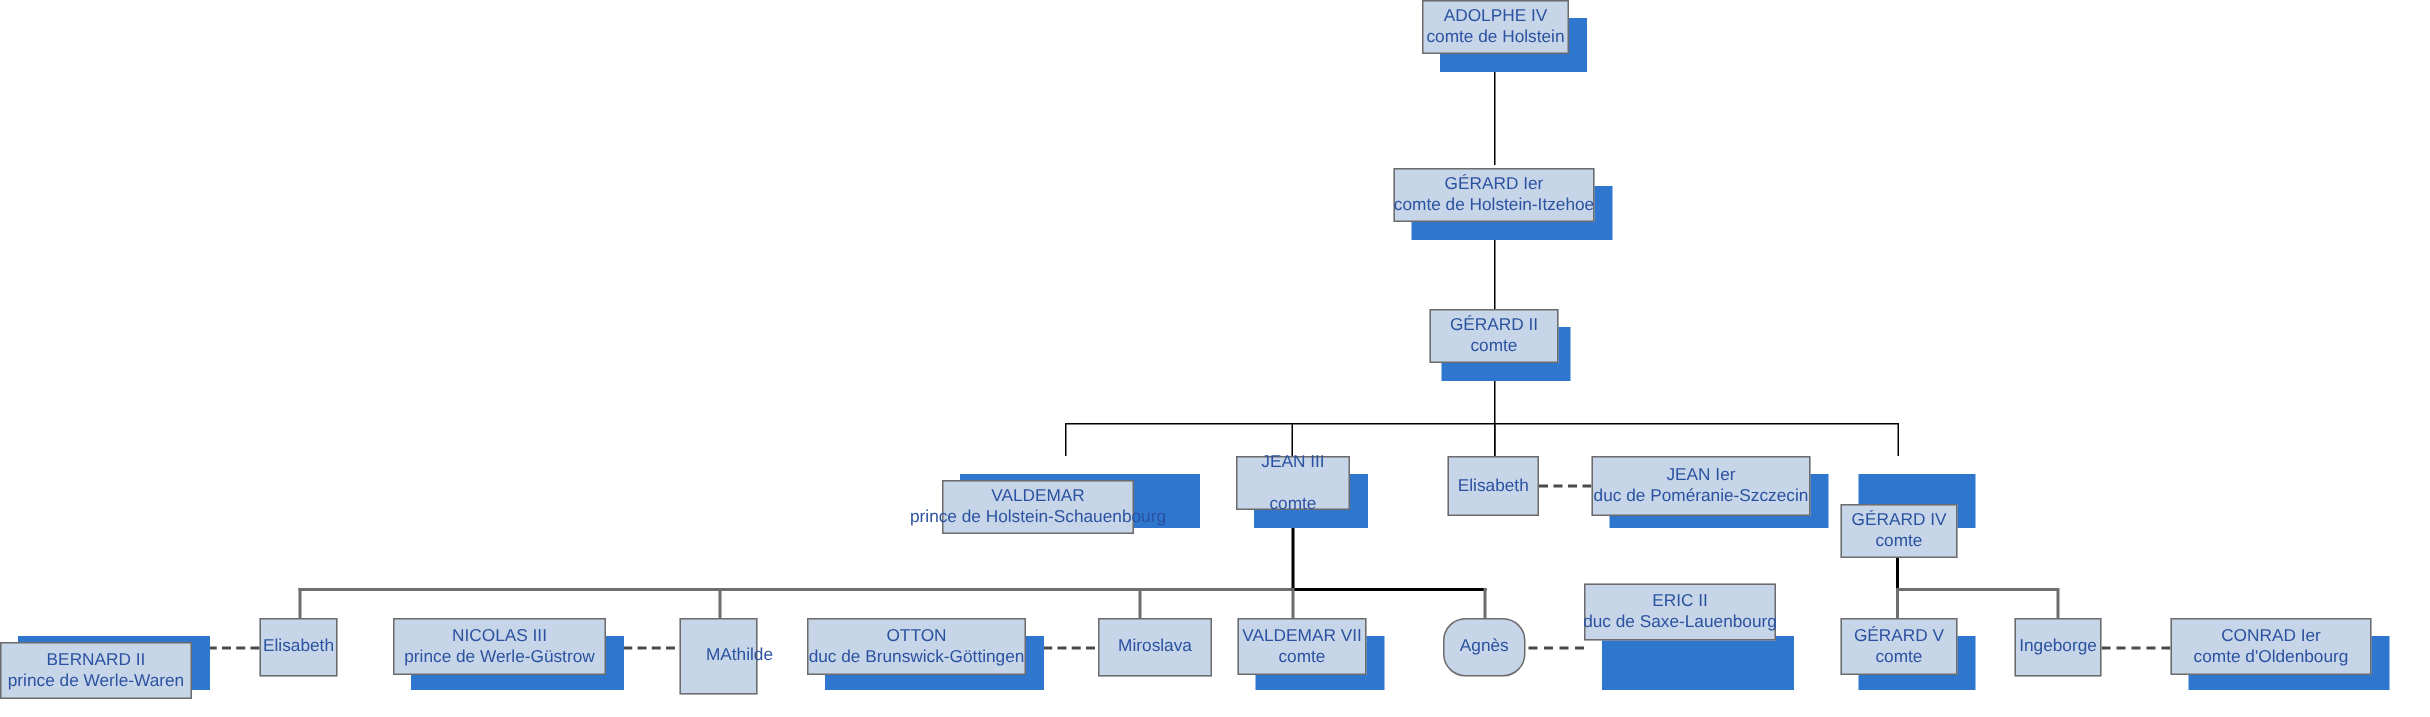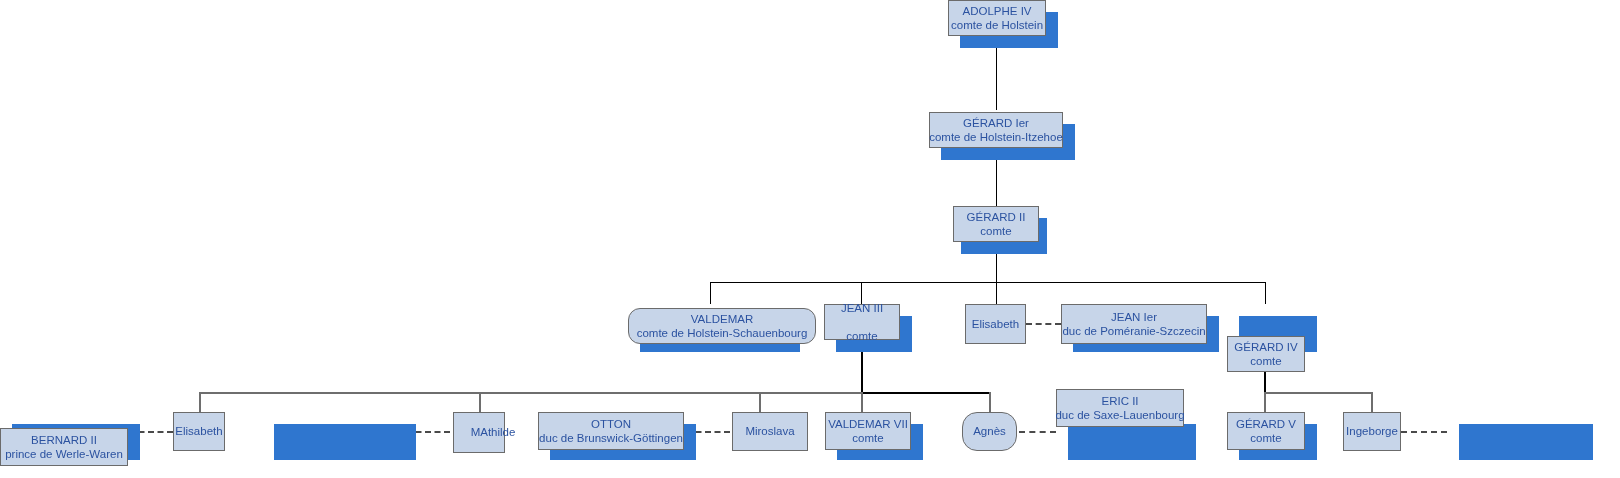--- a/index.html
+++ b/index.html
@@ -118,23 +118,23 @@
   <div class="node" style="left:929px;top:112px;width:134px;height:36px;">
     <span class="l1">GÉRARD Ier</span>
     <span class="l2">comte de Holstein-Itzehoe</span>
   </div>
 
   <div class="node" style="left:953px;top:206px;width:86px;height:36px;">
     <span class="l1">GÉRARD II</span>
     <span class="l2">comte</span>
   </div>
 
-  <div class="node" style="left:628px;top:308px;width:188px;height:36px;border-radius:12px;">
+  <div class="node" style="left:628px;top:320px;width:128px;height:36px;">
     <span class="l1">VALDEMAR</span>
-    <span class="l2">comte de Holstein-Schauenbourg</span>
+    <span class="l2">prince de Holstein-Schauenbourg</span>
   </div>
 
   <div class="node" style="left:824px;top:304px;width:76px;height:36px;gap:13px;">
     <span class="l1">JEAN III</span>
     <span class="l2">comte</span>
   </div>
 
   <div class="node" style="left:965px;top:304px;width:61px;height:40px;">
     <span class="l1">Elisabeth</span>
   </div>
@@ -151,22 +151,26 @@
 
   <div class="node" style="left:0px;top:428px;width:128px;height:38px;">
     <span class="l1">BERNARD II</span>
     <span class="l2">prince de Werle-Waren</span>
   </div>
 
   <div class="node" style="left:173px;top:412px;width:52px;height:39px;">
     <span class="l1">Elisabeth</span>
   </div>
 
-
-  <div class="node" style="left:453px;top:412px;width:52px;height:41px;padding-left:32px;">
+  <div class="node" style="left:262px;top:412px;width:142px;height:38px;">
+    <span class="l1">NICOLAS III</span>
+    <span class="l2">prince de Werle-Güstrow</span>
+  </div>
+
+  <div class="node" style="left:453px;top:412px;width:52px;height:51px;padding-left:32px;">
     <span class="l1">MAthilde</span>
   </div>
 
   <div class="node" style="left:538px;top:412px;width:146px;height:38px;text-align:right;">
     <span class="l1">OTTON</span>
     <span class="l2">duc de Brunswick-Göttingen</span>
   </div>
 
   <div class="node" style="left:732px;top:412px;width:76px;height:39px;">
     <span class="l1">Miroslava</span>
@@ -188,14 +192,18 @@
 
   <div class="node" style="left:1227px;top:412px;width:78px;height:38px;">
     <span class="l1">GÉRARD V</span>
     <span class="l2">comte</span>
   </div>
 
   <div class="node" style="left:1343px;top:412px;width:58px;height:39px;">
     <span class="l1">Ingeborge</span>
   </div>
 
+  <div class="node" style="left:1447px;top:412px;width:134px;height:38px;">
+    <span class="l1">CONRAD Ier</span>
+    <span class="l2">comte d'Oldenbourg</span>
+  </div>
 
 </div>
 
 </body></html>

